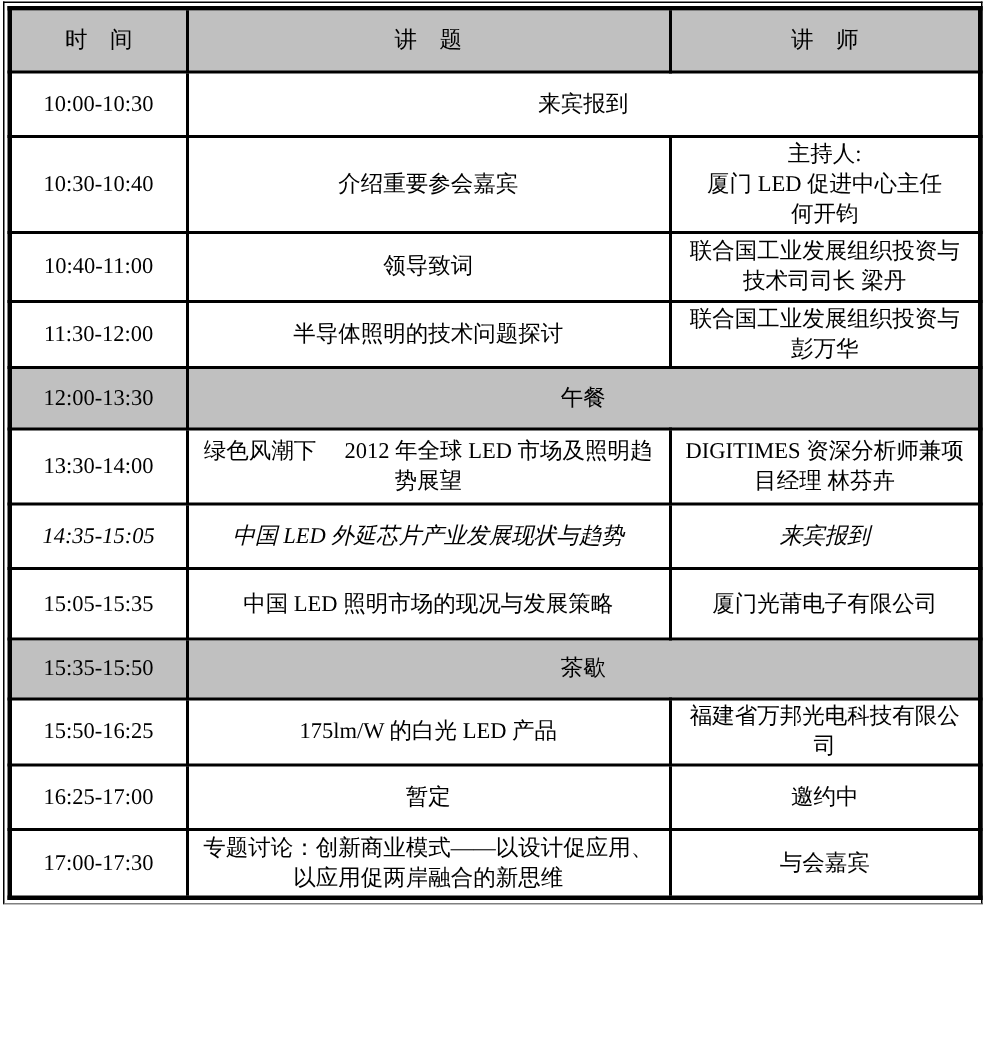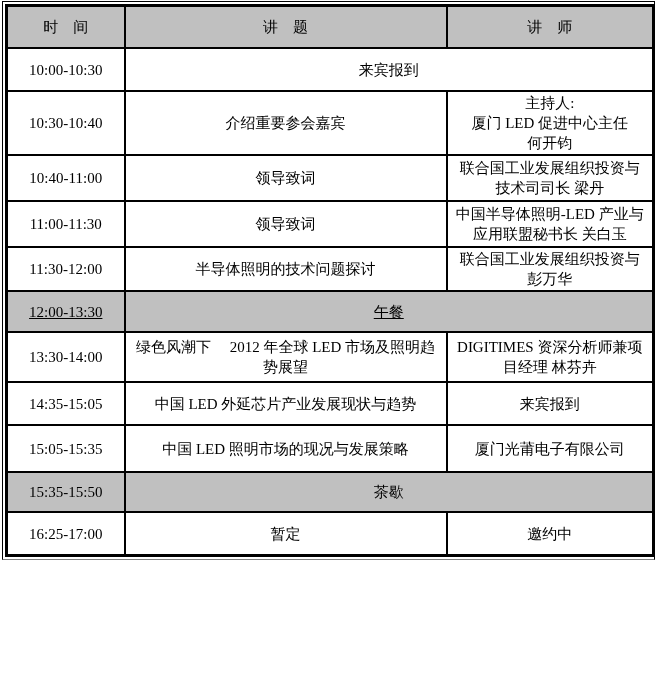--- a/index.html
+++ b/index.html
@@ -47,24 +47,24 @@
   td.time   { text-align: center; white-space: nowrap; }
   td.topic, td.speaker { text-align: center; white-space: pre-line; }
   td.merged { text-align: center; white-space: pre-line; }
   tr.break td { background: var(--break-bg, #c0c0c0); }
   
   tr.r1  td { height: 39px; }
   tr.r2  td { height: 58px; }
   tr.r3  td { height: 42px; }
   tr.r4  td { height: 42px; }
   tr.r5  td { height: 40px; }
-  tr.r6  td { height: 37px; text-decoration: underline; }
+  tr.r6  td { height: 37px; }
   tr.r7  td { height: 46px; }
   tr.r8  td { height: 41px; }
-  tr.r9  td { height: 39px; }
+  tr.r9  td { height: 39px; font-style: italic; }
   tr.r10 td { height: 43px; }
   tr.r11 td { height: 36px; }
   tr.r12 td { height: 40px; }
   tr.r13 td { height: 39px; margin-top: 15px; }
   tr.r14 td { height: 41px; }
 </style>
 </head>
 <body>
 
 <div class="frame">
@@ -92,26 +92,20 @@
         <td class="speaker">主持人:
 厦门 LED 促进中心主任
 何开钧</td>
       </tr>
       <tr class="r3">
         <td class="time">10:40-11:00</td>
         <td class="topic">领导致词</td>
         <td class="speaker">联合国工业发展组织投资与
 技术司司长 梁丹</td>
       </tr>
-      <tr class="r4">
-        <td class="time">11:00-11:30</td>
-        <td class="topic">领导致词</td>
-        <td class="speaker">中国半导体照明-LED 产业与
-应用联盟秘书长 关白玉</td>
-      </tr>
       <tr class="r5">
         <td class="time">11:30-12:00</td>
         <td class="topic">半导体照明的技术问题探讨</td>
         <td class="speaker">联合国工业发展组织投资与
 彭万华</td>
       </tr>
       <tr class="r6 break">
         <td class="time">12:00-13:30</td>
         <td class="merged" colspan="2">午餐</td>
       </tr>
@@ -129,20 +123,32 @@
       </tr>
       <tr class="r10">
         <td class="time">15:05-15:35</td>
         <td class="topic">中国 LED 照明市场的现况与发展策略</td>
         <td class="speaker">厦门光莆电子有限公司</td>
       </tr>
       <tr class="r11 break">
         <td class="time">15:35-15:50</td>
         <td class="merged" colspan="2">茶歇</td>
       </tr>
+      <tr class="r12">
+        <td class="time">15:50-16:25</td>
+        <td class="topic">175lm/W 的白光 LED 产品</td>
+        <td class="speaker">福建省万邦光电科技有限公
+司</td>
+      </tr>
       <tr class="r13">
         <td class="time">16:25-17:00</td>
         <td class="topic">暂定</td>
         <td class="speaker">邀约中</td>
+      </tr>
+      <tr class="r14">
+        <td class="time">17:00-17:30</td>
+        <td class="topic">专题讨论：创新商业模式——以设计促应用、
+以应用促两岸融合的新思维</td>
+        <td class="speaker">与会嘉宾</td>
       </tr>
     </tbody>
   </table>
 </div>
 
 </body></html>

